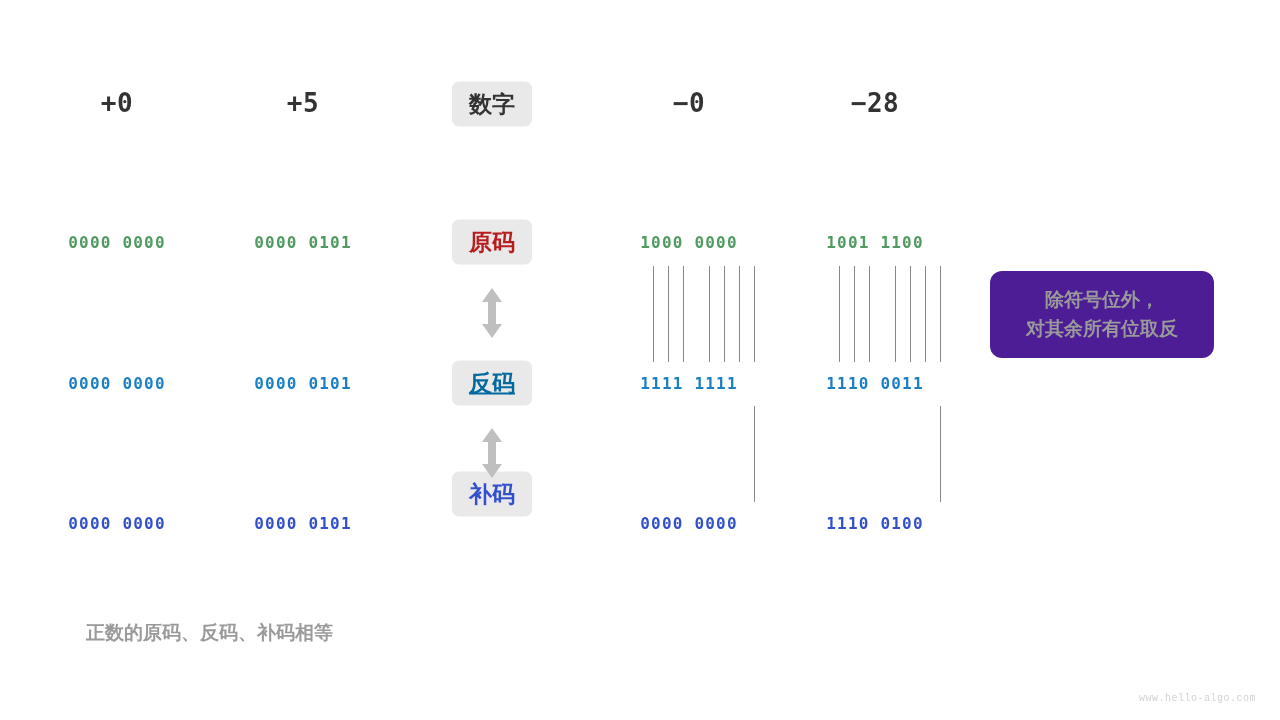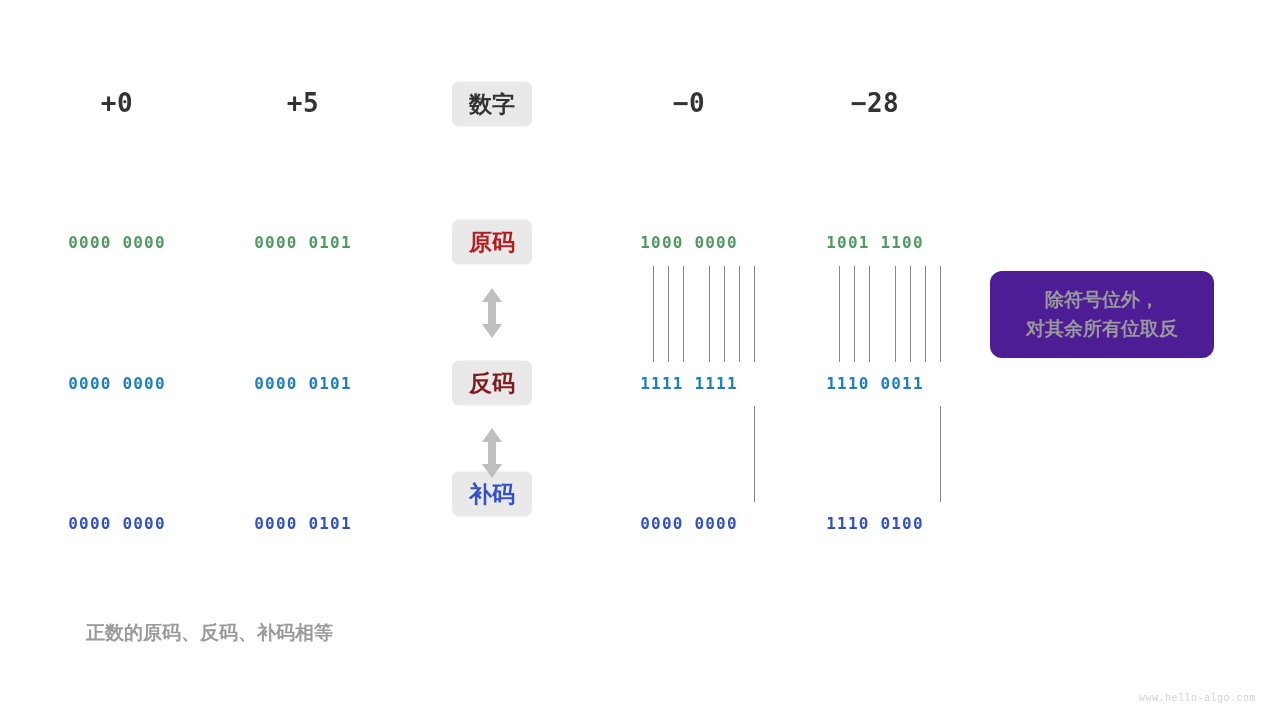--- a/index.html
+++ b/index.html
@@ -52,21 +52,21 @@
     background: #e9e9e9;
     border-radius: 7px;
     padding: 11px 17px;
     font-size: 23px;
     font-weight: bold;
     line-height: 1;
     white-space: nowrap;
   }
   .badge-dark   { color: #333333; }
   .badge-green  { color: #b91c1c; }
-  .badge-blue   { color: #7f1d1d; }
+  .badge-blue   { color: #0369a1; text-decoration: underline; }
   .badge-indigo { color: #3350cc; }
 
   
   .arrow {
     position: absolute;
     transform: translate(-50%, -50%);
     width: 26px; height: 52px;
   }
 
   

